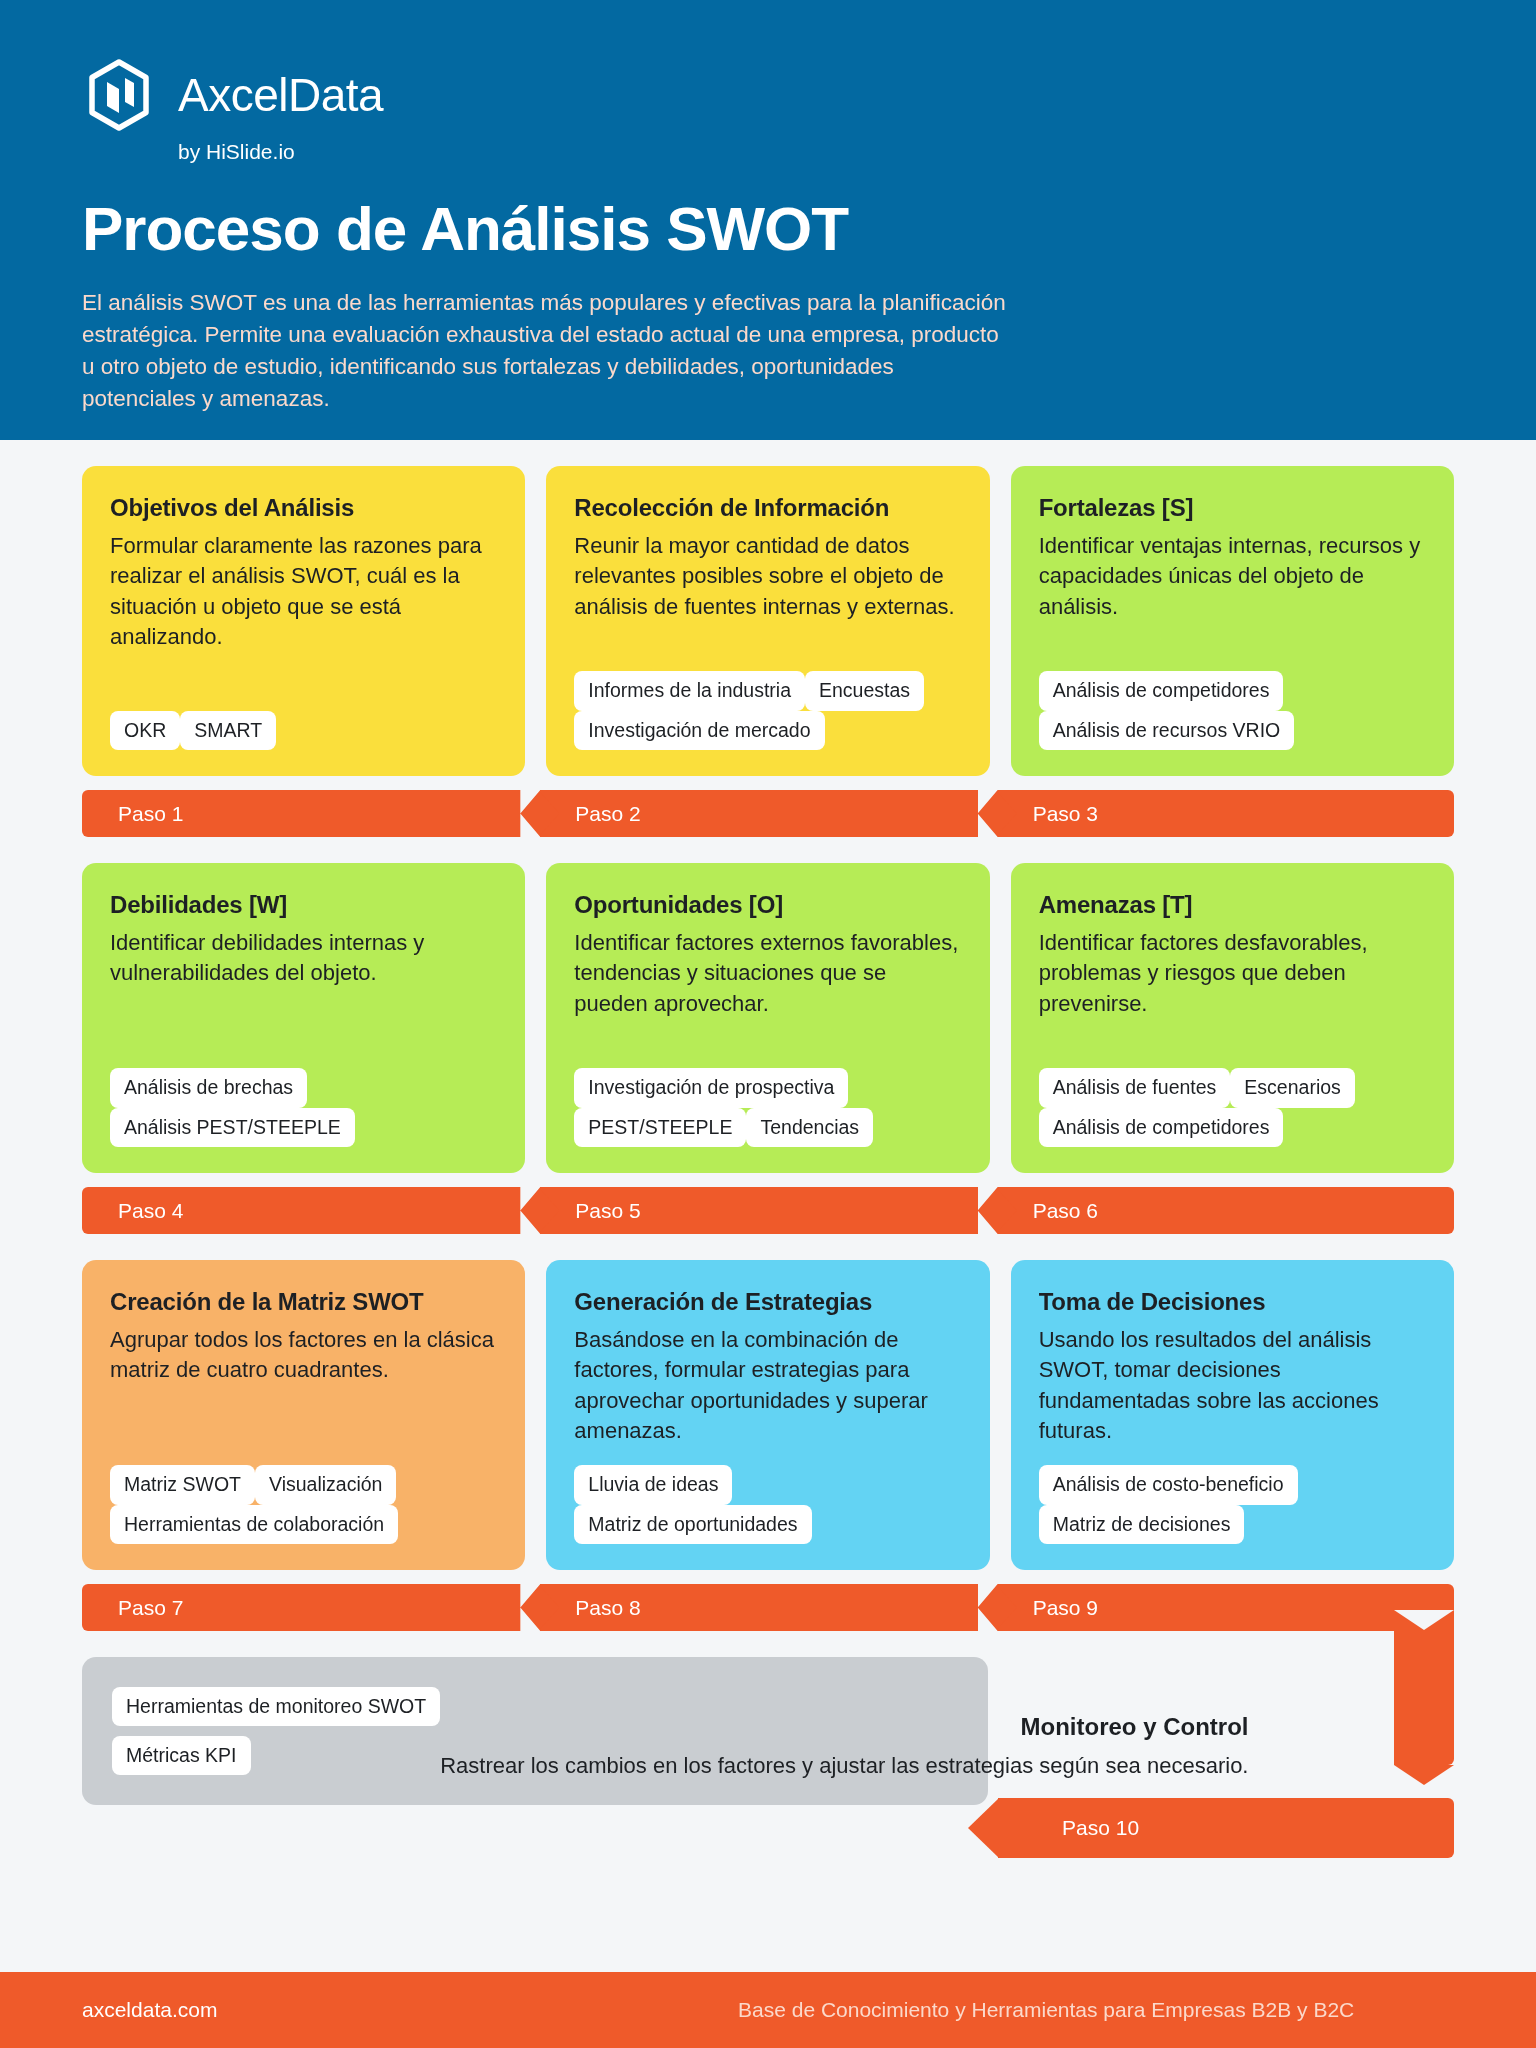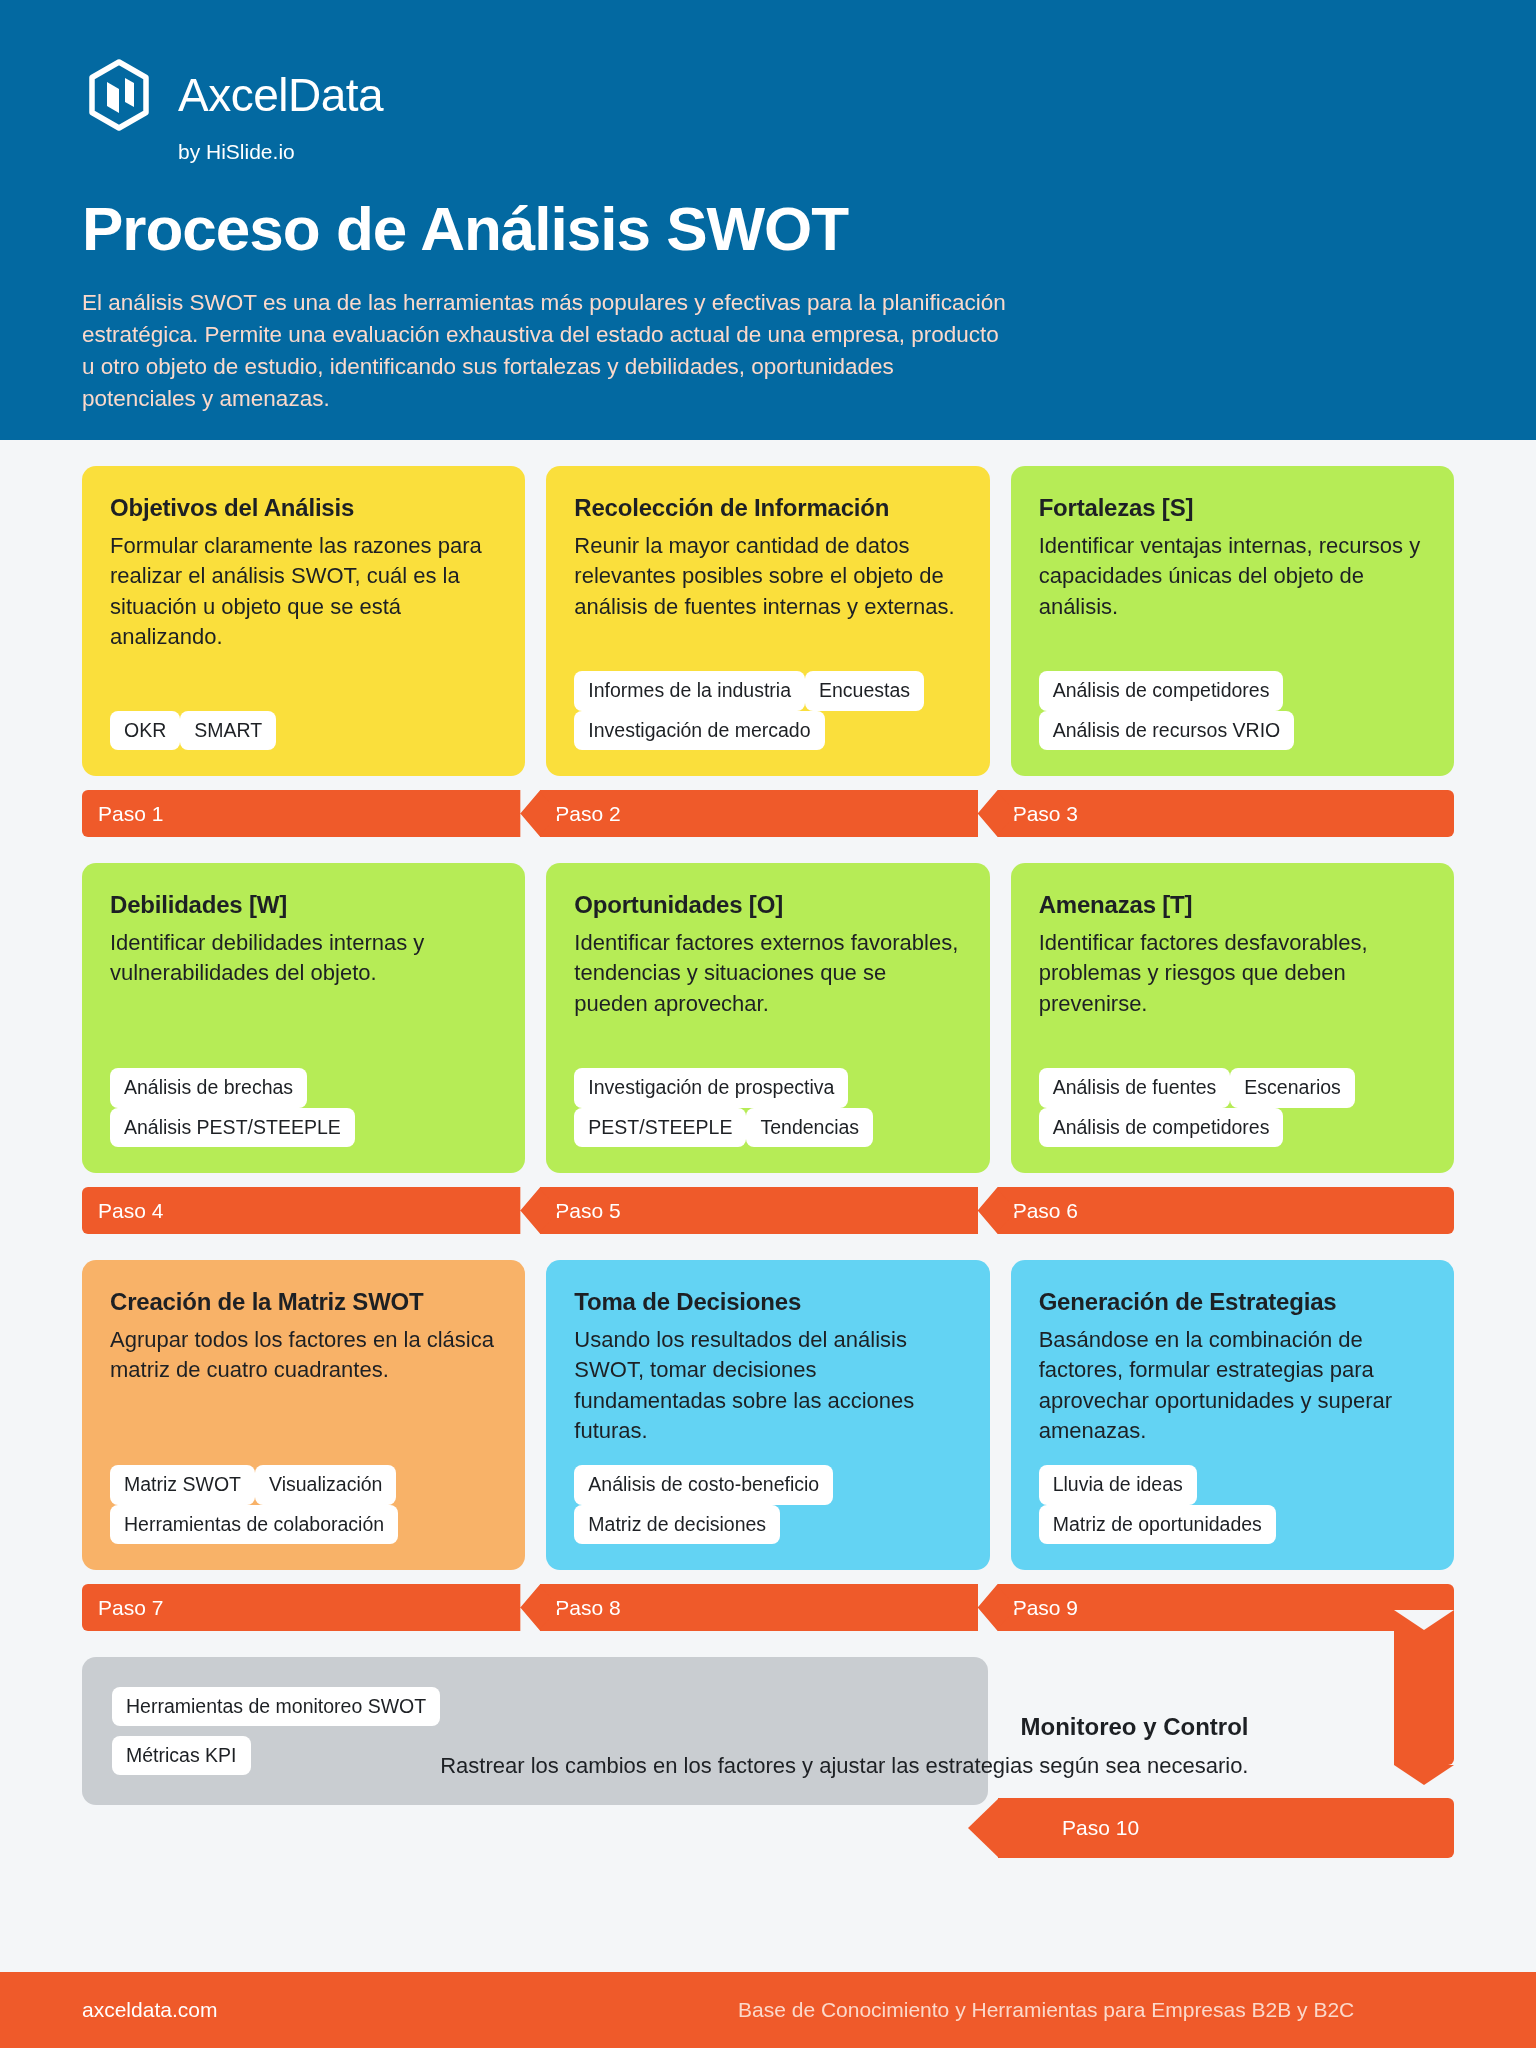--- a/index.html
+++ b/index.html
@@ -123,21 +123,21 @@
     margin-bottom: 26px;
     position: relative;
     height: 47px;
   }
   .step {
     background: #ef5a2a;
     color: #ffffff;
     font-size: 21px;
     display: flex;
     align-items: center;
-    padding-left: 16px;
+    padding-left: 36px;
     position: relative;
     height: 47px;
   }
   .step:first-child { border-radius: 6px 0 0 6px; }
   .step:last-child  { border-radius: 0 6px 6px 0; }
   .step .notch {
     position: absolute;
     right: -1px;
     top: 0;
     width: 20px;
@@ -404,33 +404,33 @@
       <div class="card c-orange">
         <div class="card-title">Creación de la Matriz SWOT</div>
         <div class="card-desc">Agrupar todos los factores en la clásica matriz de cuatro cuadrantes.</div>
         <div class="tags">
           <span class="tag">Matriz SWOT</span>
           <span class="tag">Visualización</span>
           <span class="tag">Herramientas de colaboración</span>
         </div>
       </div>
       <div class="card c-blue">
+        <div class="card-title">Generación de Estrategias</div>
+        <div class="card-desc">Basándose en la combinación de factores, formular estrategias para aprovechar oportunidades y superar amenazas.</div>
+        <div class="tags">
+          <span class="tag">Lluvia de ideas</span>
+          <span class="tag">Matriz de oportunidades</span>
+        </div>
+      </div>
+      <div class="card c-blue">
         <div class="card-title">Toma de Decisiones</div>
         <div class="card-desc">Usando los resultados del análisis SWOT, tomar decisiones fundamentadas sobre las acciones futuras.</div>
         <div class="tags">
           <span class="tag">Análisis de costo-beneficio</span>
           <span class="tag">Matriz de decisiones</span>
-        </div>
-      </div>
-      <div class="card c-blue">
-        <div class="card-title">Generación de Estrategias</div>
-        <div class="card-desc">Basándose en la combinación de factores, formular estrategias para aprovechar oportunidades y superar amenazas.</div>
-        <div class="tags">
-          <span class="tag">Lluvia de ideas</span>
-          <span class="tag">Matriz de oportunidades</span>
         </div>
       </div>
     </div>
 
     <div class="steps">
       <div class="step">
         <span>Paso 7</span>
         <span class="arrowtip"></span>
         <span class="notch"></span>
       </div>

